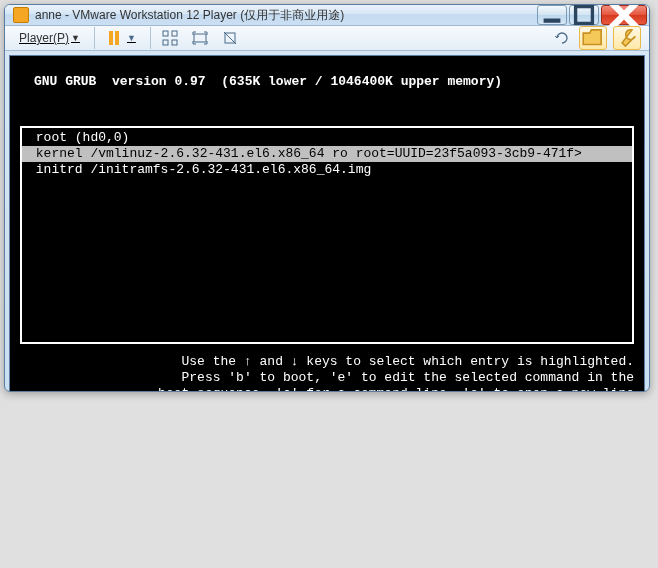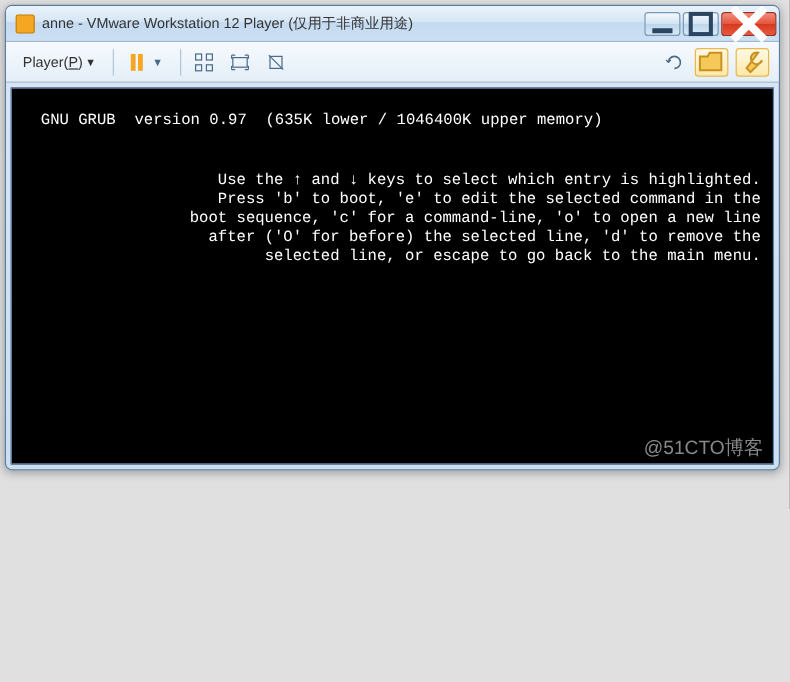--- a/index.html
+++ b/index.html
@@ -25,20 +25,21 @@
     display: flex; align-items: center; justify-content: center; font-size: 10px; color: #2b4560;
   }
   .win-btn.close {
     width: 46px; background: linear-gradient(to bottom, #f18d7f 0%, #e5543a 50%, #d63a1e 51%, #e8573e 100%);
     border-color: #a02e18; color: #fff;
   }
   .toolbar {
     height: 34px; display: flex; align-items: center; padding: 0 8px;
     background: linear-gradient(to bottom, #f6fafe 0%, #e4eef7 100%);
     border-bottom: 1px solid #a7bdd4;
+    text-decoration: underline;
   }
   .player-menu { font-size: 12px; color: #333; padding: 4px 6px; display: flex; align-items: center; gap: 2px; }
   .player-menu u { text-decoration: underline; }
   .tsep { width: 1px; height: 22px; background: #b0c4d8; margin: 0 8px; }
   .tb-btn {
     width: 22px; height: 22px; display: flex; align-items: center; justify-content: center;
     border-radius: 3px; color: #4a6a88;
   }
   .tb-btn svg, .tb-btn .glyph { width: 16px; height: 16px; }
   .pause-glyph { display: flex; gap: 2px; }
@@ -46,21 +47,21 @@
   .spacer { flex: 1; }
   .btn-hl {
     border: 1px solid #e8b84a; background: linear-gradient(to bottom, #fff8e4 0%, #ffe9a8 100%);
     width: 28px; height: 24px; border-radius: 3px; display:flex; align-items:center; justify-content:center;
   }
   .content {
     flex: 1; background: #000; margin: 4px; border: 1px solid #5a7ca0;
     font-family: "Courier New", monospace; font-size: 13px; line-height: 16px;
     color: #fff; padding: 10px 6px; position: relative;
   }
-  .grub-header { white-space: pre; font-weight: normal; padding-left: 18px; margin-bottom: 24px; margin-top: 8px; }
+  .grub-header { white-space: pre; font-weight: bold; padding-left: 18px; margin-bottom: 36px; margin-top: 8px; }
   .boot-box {
     border: 2px solid #fff; margin: 0 4px; height: 218px; padding: 2px 0;
   }
   .boot-line { white-space: pre; padding: 0 6px; }
   .boot-line.selected { background: #c0c0c0; color: #000; position: relative; }
   .boot-line.selected::after { content: ""; }
   .help-text { white-space: pre; padding: 10px 4px 0 30px; text-align: right; }
   .watermark {
     position: absolute; right: 8px; bottom: 4px; color: #888; font-size: 16px; font-family: sans-serif;
   }
@@ -142,20 +143,25 @@
     </div>
     <div class="btn-hl">
       <svg viewBox="0 0 16 16">
           <path d="M11 3 A3 3 0 1 0 13 7 L7 13 L5 11 Z" fill="#f5c85a" stroke="#c79020"></path>
         </svg>
     </div>
   </div>
 
   <div class="content">
     <div class="grub-header">GNU GRUB  version 0.97  (635K lower / 1046400K upper memory)</div>
+    <div class="boot-box">
+      <div class="boot-line"> root (hd0,0)</div>
+      <div class="boot-line selected"> kernel /vmlinuz-2.6.32-431.el6.x86_64 ro root=UUID=23f5a093-3cb9-471f&gt;</div>
+      <div class="boot-line"> initrd /initramfs-2.6.32-431.el6.x86_64.img</div>
+    </div>
     <div class="help-text">Use the ↑ and ↓ keys to select which entry is highlighted.
 Press 'b' to boot, 'e' to edit the selected command in the
 boot sequence, 'c' for a command-line, 'o' to open a new line
 after ('O' for before) the selected line, 'd' to remove the
 selected line, or escape to go back to the main menu.</div>
     <div class="watermark">@51CTO博客</div>
   </div>
 
 </div>
 

